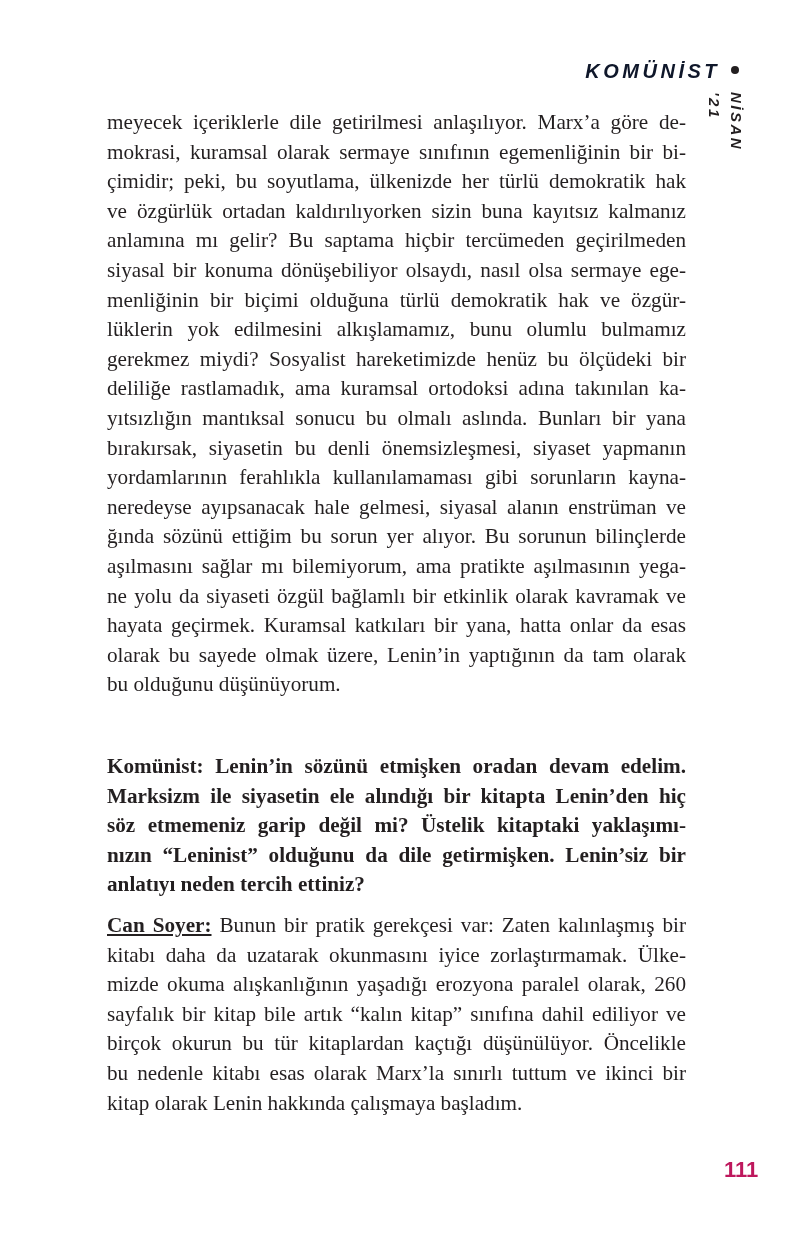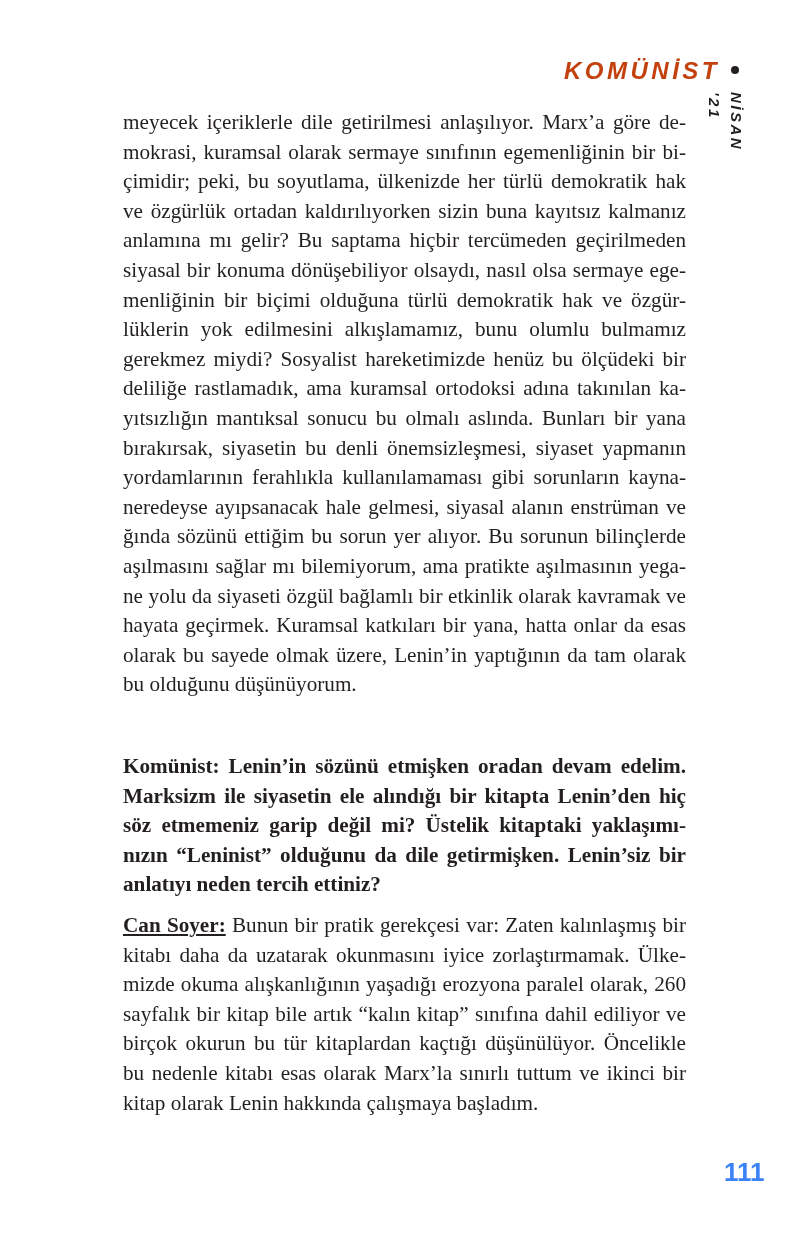--- a/index.html
+++ b/index.html
@@ -15,23 +15,23 @@
       font-family: "Liberation Serif", "DejaVu Serif", serif;
       color: #231f20;
     }
     .running-head {
       position: absolute;
       top: 58px;
       right: 78px;
       font-family: "Liberation Sans", "DejaVu Sans", sans-serif;
       font-weight: bold;
       font-style: italic;
-      font-size: 24px;
+      font-size: 20px;
       letter-spacing: 3.5px;
-      color: #c2410c;
+      color: #0f172a;
       line-height: 26px;
     }
     .head-bullet {
       position: absolute;
       top: 66px;
       left: 731px;
       width: 8px;
       height: 8px;
       border-radius: 50%;
       background: #231f20;
@@ -57,38 +57,37 @@
       width: 579px;
       font-size: 21.2px;
     }
     .line {
       display: block;
       height: 29.6px;
       line-height: 29.6px;
       white-space: nowrap;
       text-align: justify;
       text-align-last: justify;
-      margin-left: 16px;
     }
     .line.last {
       text-align: right;
       text-align-last: left;
     }
     .para-1 { top: 108px; }
     .para-q { top: 752px; font-weight: bold; }
     .para-a { top: 911px; }
     .speaker { font-weight: bold; text-decoration: underline; }
     .page-number {
       position: absolute;
       top: 1157px;
       left: 724px;
       font-family: "Liberation Sans", "DejaVu Sans", sans-serif;
       font-weight: bold;
-      font-size: 26px;
-      color: #3b82f6;
+      font-size: 22px;
+      color: #be185d;
     }
   </style>
 </head>
 <body>
 
 <div class="running-head">KOMÜNİST</div>
 <div class="head-bullet"></div>
 <div class="vertical-date">NİSAN '21</div>
 
 <div class="text-block para-1">

